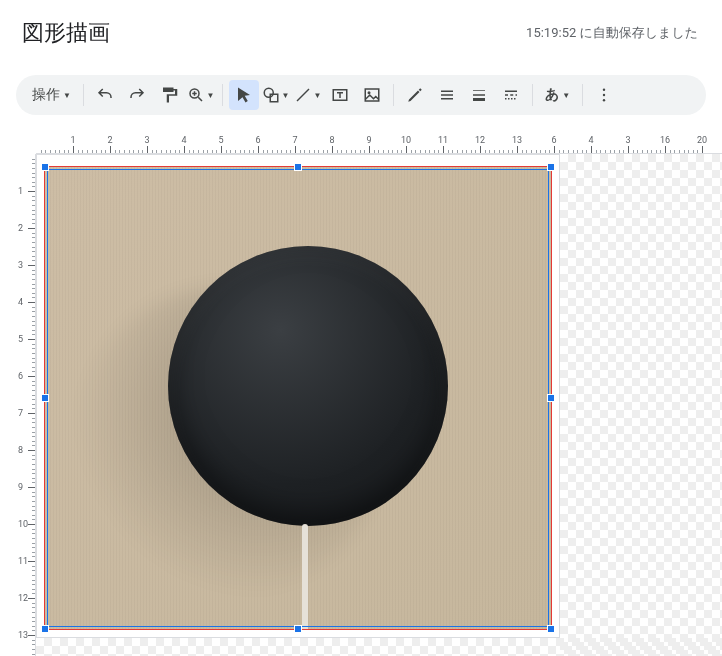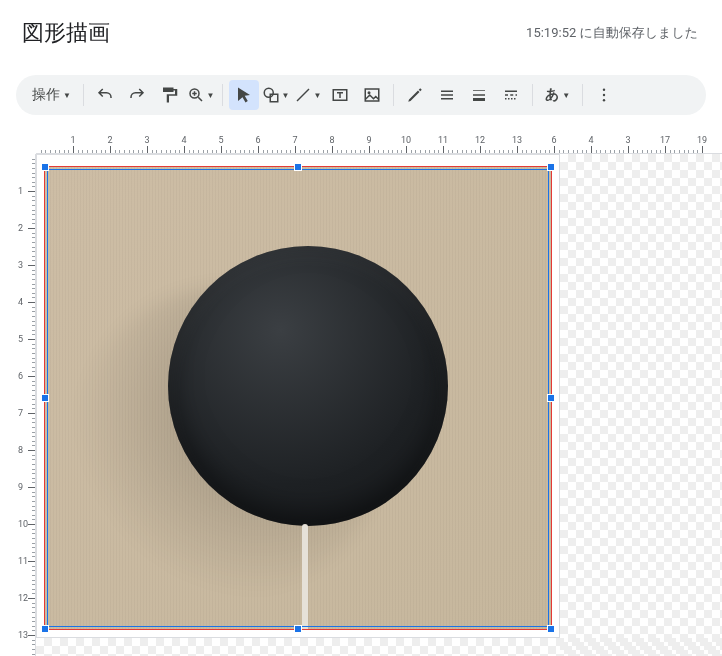--- a/index.html
+++ b/index.html
@@ -481,30 +481,30 @@
       <div class="tick-major" style="left: 592px;"></div>
       <div class="tick-label" style="left: 592px;">3</div>
       <div class="tick-minor" style="left: 559.625px;"></div>
       <div class="tick-minor" style="left: 564.25px;"></div>
       <div class="tick-minor" style="left: 568.875px;"></div>
       <div class="tick-minor" style="left: 573.5px;"></div>
       <div class="tick-minor" style="left: 578.125px;"></div>
       <div class="tick-minor" style="left: 582.75px;"></div>
       <div class="tick-minor" style="left: 587.375px;"></div>
       <div class="tick-major" style="left: 629px;"></div>
-      <div class="tick-label" style="left: 629px;">17</div>
+      <div class="tick-label" style="left: 629px;">16</div>
       <div class="tick-minor" style="left: 596.625px;"></div>
       <div class="tick-minor" style="left: 601.25px;"></div>
       <div class="tick-minor" style="left: 605.875px;"></div>
       <div class="tick-minor" style="left: 610.5px;"></div>
       <div class="tick-minor" style="left: 615.125px;"></div>
       <div class="tick-minor" style="left: 619.75px;"></div>
       <div class="tick-minor" style="left: 624.375px;"></div>
       <div class="tick-major" style="left: 666px;"></div>
-      <div class="tick-label" style="left: 666px;">19</div>
+      <div class="tick-label" style="left: 666px;">20</div>
       <div class="tick-minor" style="left: 633.625px;"></div>
       <div class="tick-minor" style="left: 638.25px;"></div>
       <div class="tick-minor" style="left: 642.875px;"></div>
       <div class="tick-minor" style="left: 647.5px;"></div>
       <div class="tick-minor" style="left: 652.125px;"></div>
       <div class="tick-minor" style="left: 656.75px;"></div>
       <div class="tick-minor" style="left: 661.375px;"></div>
     </div>
   <div class="ruler-v" id="ruler-v">
       <div class="tick-major" style="top: 37px;"></div>

